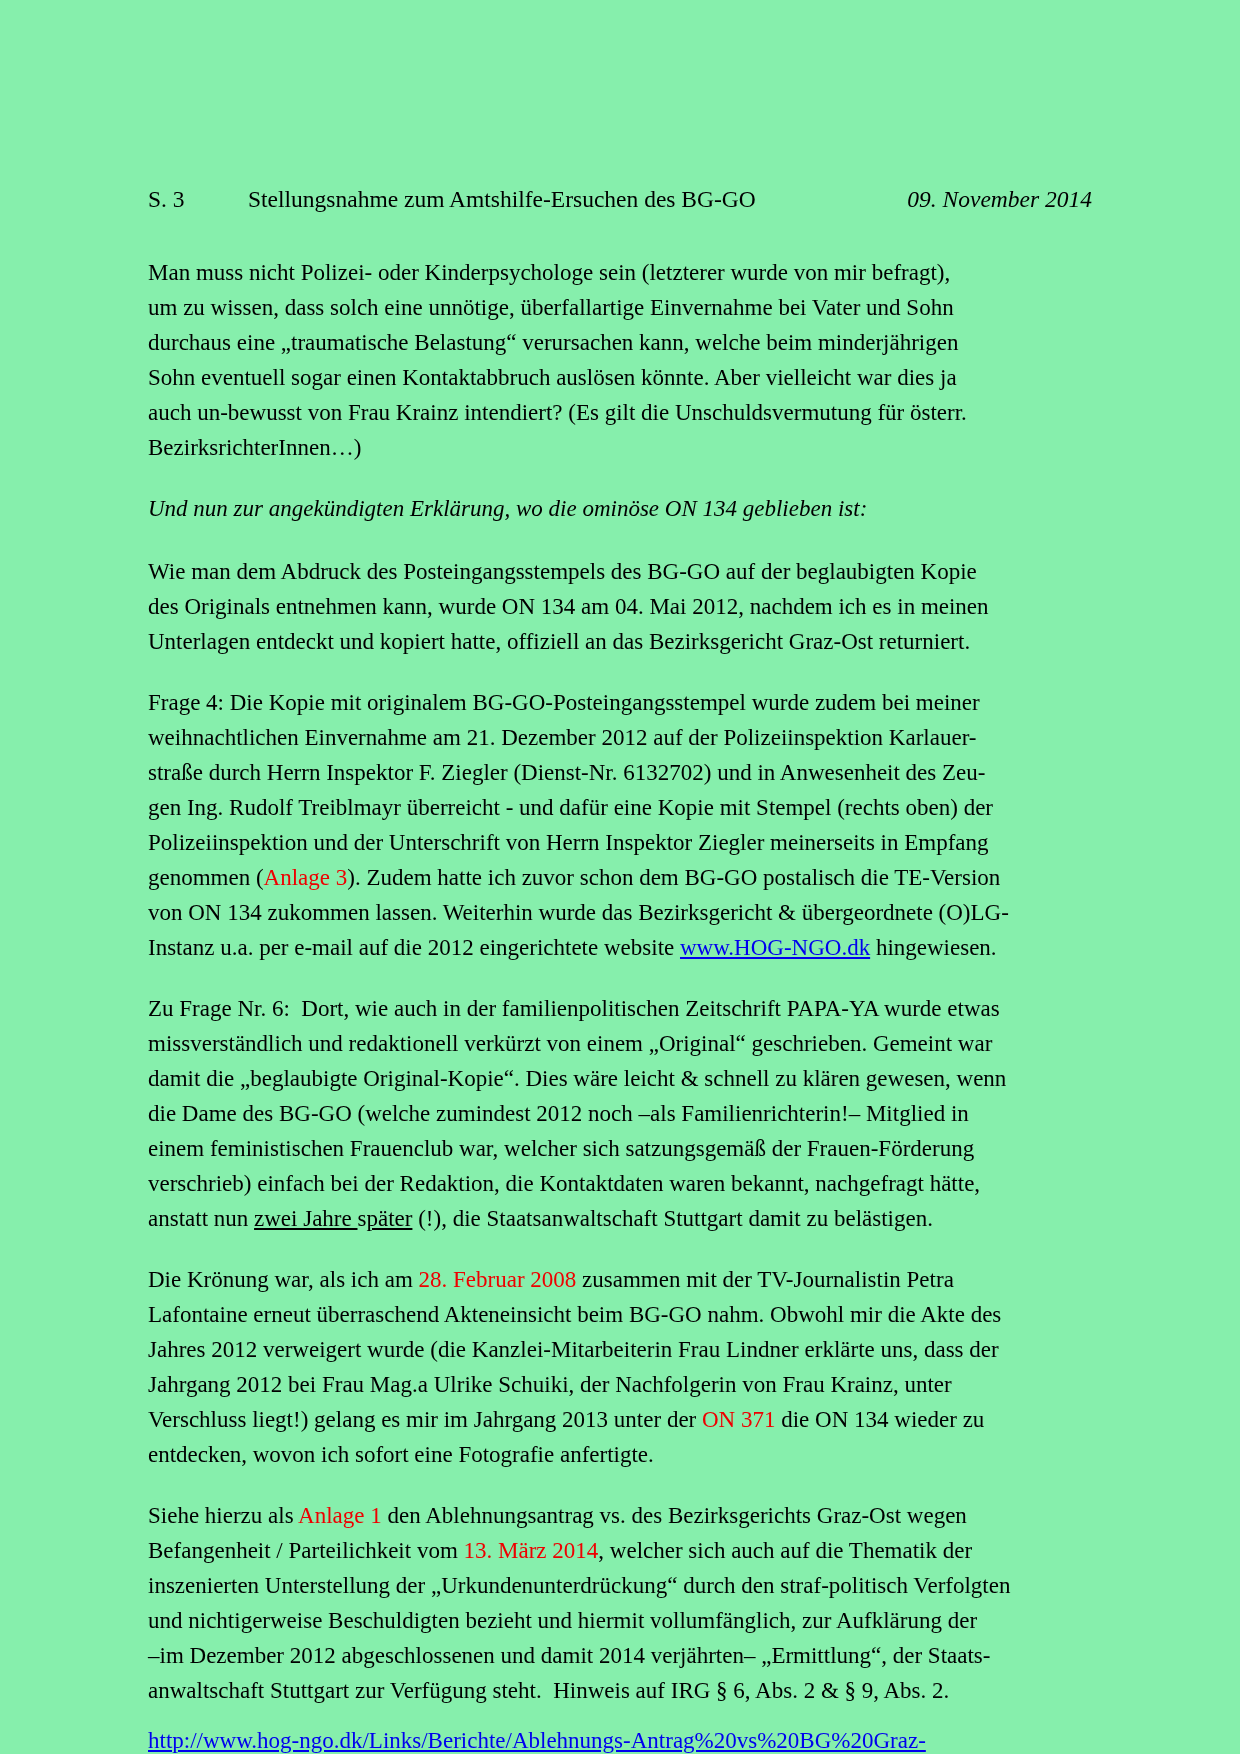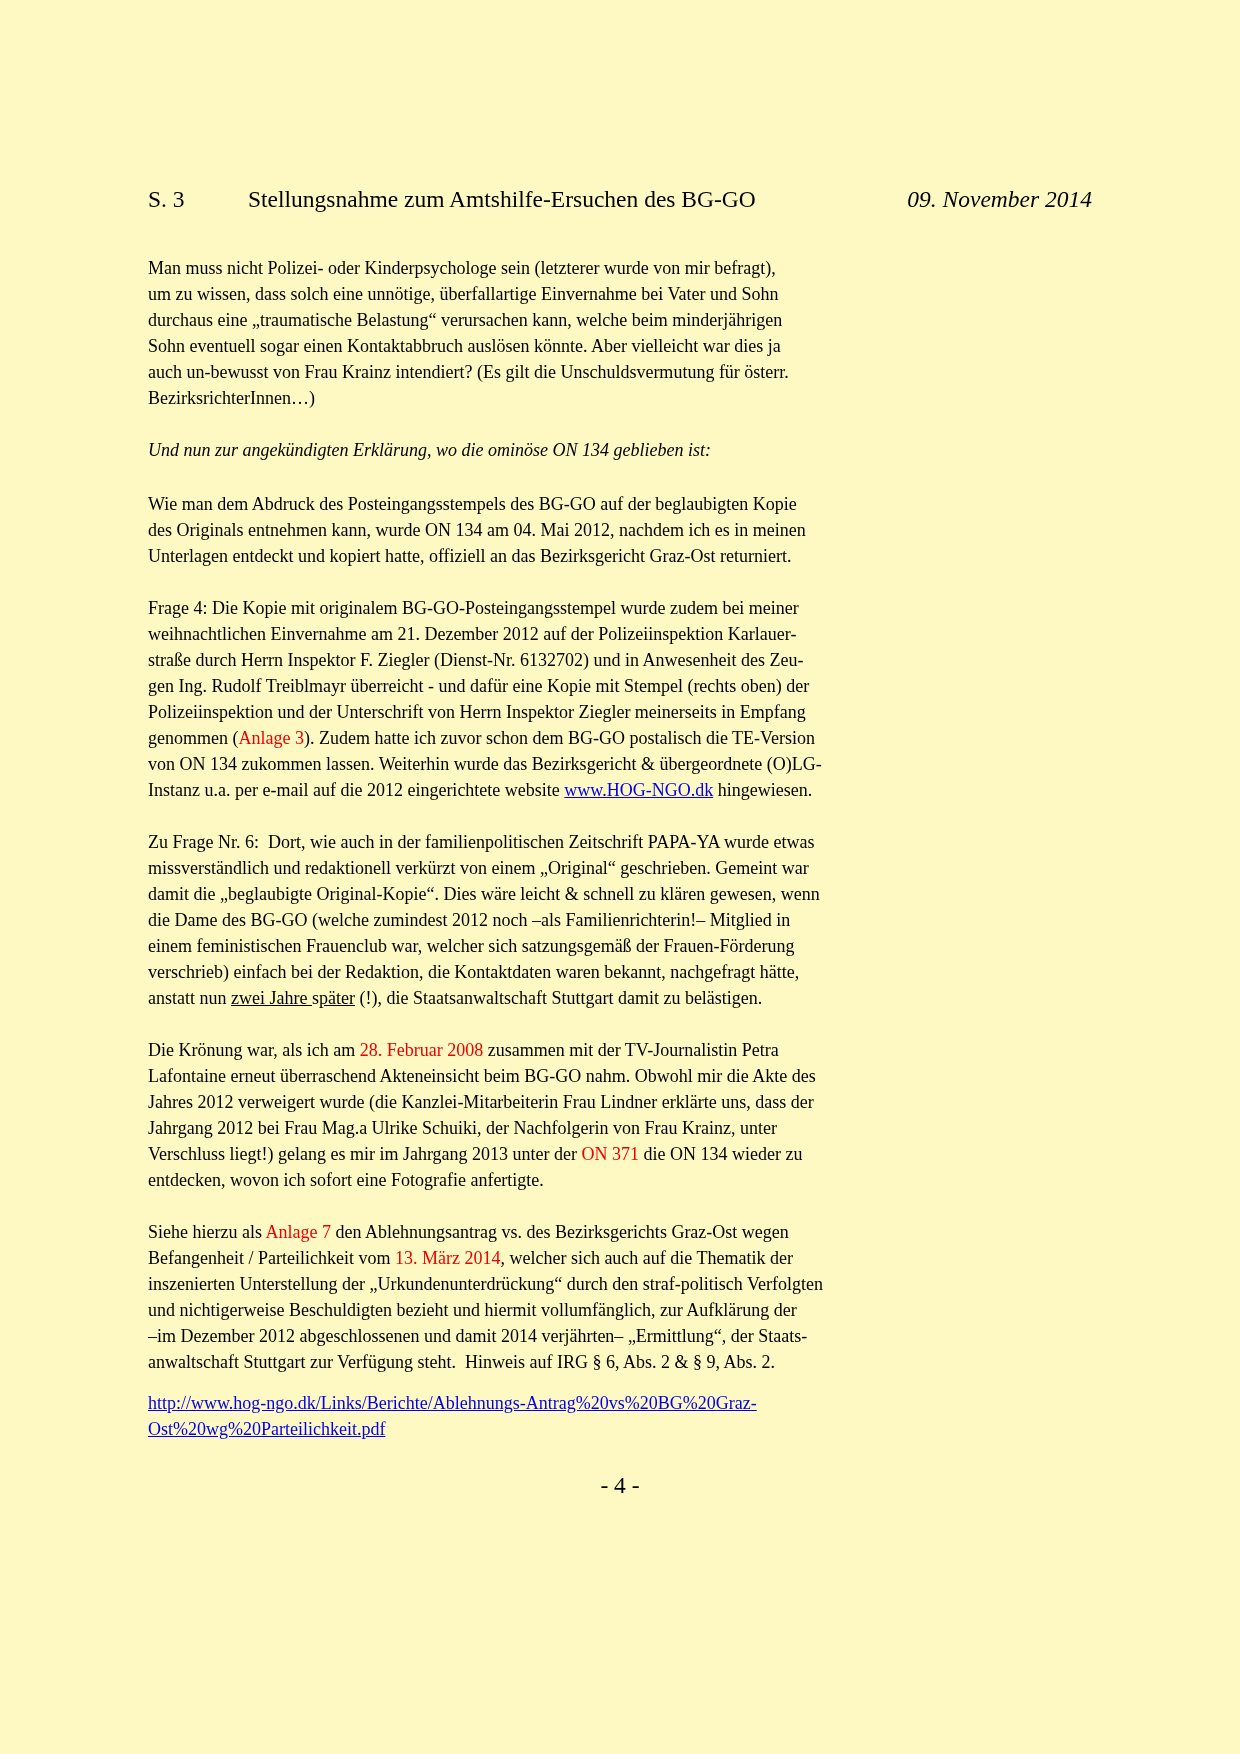--- a/index.html
+++ b/index.html
@@ -12,21 +12,21 @@
     height: 1754px;
     font-family: "Liberation Serif", "DejaVu Serif", serif;
     color: #000000;
     overflow: hidden;
   }
   .page {
     box-sizing: border-box;
     width: 1240px;
     height: 1754px;
     padding: 186px 130px 0 148px;
-    background: #fef9c3;
+    background: #86efac;
   }
   .doc-header {
     display: flex;
     align-items: baseline;
     font-size: 23.5px;
     line-height: 27.5px;
     width: 944px;
   }
   .doc-header .page-ref {
     width: 100px;
@@ -39,22 +39,22 @@
     margin-left: auto;
     flex: 0 0 auto;
     font-style: italic;
   }
   .doc-body {
     margin-top: 41px;
     width: 960px;
   }
   .doc-body p {
     margin: 0 0 26px 0;
-    font-size: 18px;
-    line-height: 26px;
+    font-size: 23px;
+    line-height: 35px;
     white-space: pre;
   }
   
   .doc-body p[data-name="paragraph-announce-on134"] { margin-bottom: 28px; font-style: italic; }
   .doc-body p[data-name="paragraph-anlage4-ablehnung"] { margin-bottom: 15px; }
   .run-red  { color: #ee0000; }
   .run-link { color: #0000ee; text-decoration: underline; cursor: pointer; }
   .run-u    { text-decoration: underline; }
   .run-b    { font-weight: normal; }
   .run-i    { }
@@ -102,21 +102,21 @@
 die Dame des BG-GO (welche zumindest 2012 noch –als Familienrichterin!– Mitglied in
 einem feministischen Frauenclub war, welcher sich satzungsgemäß der Frauen-Förderung
 verschrieb) einfach bei der Redaktion, die Kontaktdaten waren bekannt, nachgefragt hätte,
 anstatt nun </span><span class="run-u" data-name="text-run">zwei Jahre </span><span data-name="text-run">s</span><span class="run-u" data-name="text-run">päter</span><span data-name="text-run"> (!), die Staatsanwaltschaft Stuttgart damit zu belästigen.</span></p>
       <p data-name="paragraph-kroenung"><span data-name="text-run">Die Krönung war, als ich am </span><span class="run-red" data-name="highlight-28-februar-2014">28. Februar 2008</span><span data-name="text-run"> zusammen mit der TV-Journalistin Petra
 Lafontaine erneut überraschend Akteneinsicht beim BG-GO nahm. Obwohl mir die Akte des
 Jahres 2012 verweigert wurde (die Kanzlei-Mitarbeiterin Frau Lindner erklärte uns, dass der
 Jahrgang 2012 bei Frau Mag.a Ulrike Schuiki, der Nachfolgerin von Frau Krainz, unter
 Verschluss liegt!) gelang es mir im Jahrgang 2013 unter der </span><span class="run-red" data-name="highlight-on-371">ON 371</span><span data-name="text-run"> die ON 134 wieder zu
 entdecken, wovon ich sofort eine Fotografie anfertigte.</span></p>
-      <p data-name="paragraph-anlage4-ablehnung"><span data-name="text-run">Siehe hierzu als </span><span class="run-red" data-name="highlight-anlage-4">Anlage 7</span><span data-name="text-run"> den Ablehnungsantrag vs. des Bezirksgerichts Graz-Ost wegen
+      <p data-name="paragraph-anlage4-ablehnung"><span data-name="text-run">Siehe hierzu als </span><span class="run-red" data-name="highlight-anlage-4">Anlage 1</span><span data-name="text-run"> den Ablehnungsantrag vs. des Bezirksgerichts Graz-Ost wegen
 Befangenheit / Parteilichkeit vom </span><span class="run-red" data-name="highlight-13-maerz-2014">13. März 2014</span><span data-name="text-run">, welcher sich auch auf die Thematik der
 inszenierten Unterstellung der „Urkundenunterdrückung“ durch den straf-politisch Verfolgten
 und nichtigerweise Beschuldigten bezieht und hiermit vollumfänglich, zur Aufklärung der
 –im Dezember 2012 abgeschlossenen und damit 2014 verjährten– </span><span class="run-i" data-name="text-run">„Ermittlung“,</span><span data-name="text-run"> der Staats-
 anwaltschaft Stuttgart zur Verfügung steht.  </span><span class="run-b" data-name="text-run">Hinweis</span><span data-name="text-run"> auf </span><span class="run-b" data-name="text-run">IRG § 6, Abs. 2 &amp; § 9, Abs. 2</span><span data-name="text-run">.</span></p>
       <p data-name="paragraph-link-ablehnungsantrag"><span class="run-link" data-name="hyperlink-ablehnungsantrag-pdf">http://www.hog-ngo.dk/Links/Berichte/Ablehnungs-Antrag%20vs%20BG%20Graz-
 Ost%20wg%20Parteilichkeit.pdf</span></p>
     </div>
 
   <div class="doc-footer" data-name="document-footer">

